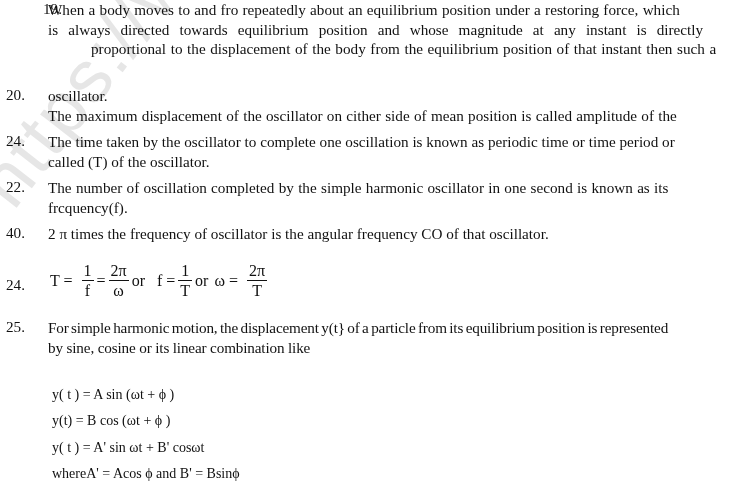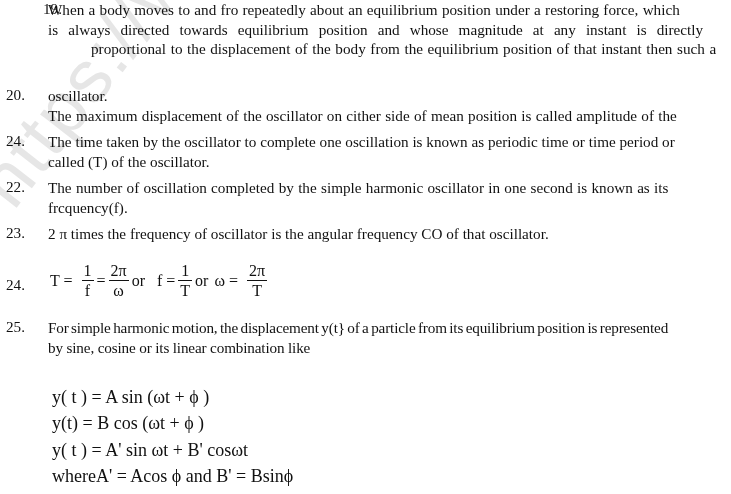--- a/index.html
+++ b/index.html
@@ -33,21 +33,21 @@
   .j3 { word-spacing: 0.8px; margin-left: 43px; }
 
   
   .formula { position: absolute; left: 50px; top: 258px; height: 46px; display: flex; align-items: center; font-size: 16px; }
   .frac { display: inline-flex; flex-direction: column; align-items: center; margin: 0 3px; }
   .frac .nm { line-height: 18px; padding: 0 2px; }
   .frac .bar { height: 1px; background: #111; align-self: stretch; }
   .frac .dn { line-height: 20px; padding: 0 2px; }
   .sp { display: inline-block; width: 6px; }
 
-  .eq { position: absolute; left: 52px; font-size: 18px; white-space: nowrap; }
+  .eq { position: absolute; left: 52px; font-size: 14px; white-space: nowrap; }
 </style>
 </head>
 <body>
 
 <div class="watermark">https://www.stu</div>
 
 <div class="doc">
 
   <div class="item" style="top:0px;">
     <span class="num" style="top:0px;margin-left:37px;">19.</span>
@@ -76,21 +76,21 @@
 
   <div class="item" style="top:178px;">
     <span class="num">22.</span>
     <div class="text">
       <div class="line j1">The number of oscillation completed by the simple harmonic oscillator in one second is known as its</div>
       <div class="line">frcquency(f).</div>
     </div>
   </div>
 
   <div class="item" style="top:224px;">
-    <span class="num">23.</span>
+    <span class="num">40.</span>
     <div class="text">
       <div class="line">2 π  times the frequency of oscillator is the angular frequency CO of that oscillator.</div>
     </div>
   </div>
 
   <div class="item" style="top:0px;">
     <span class="num" style="top:276px;">24.</span>
     <div class="formula">
       <span>T =</span>
       <span class="sp"></span>

